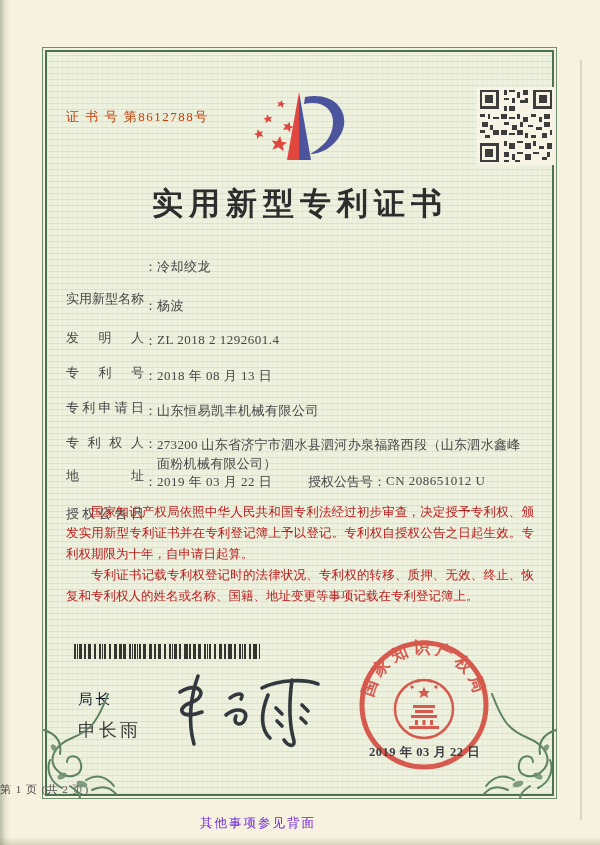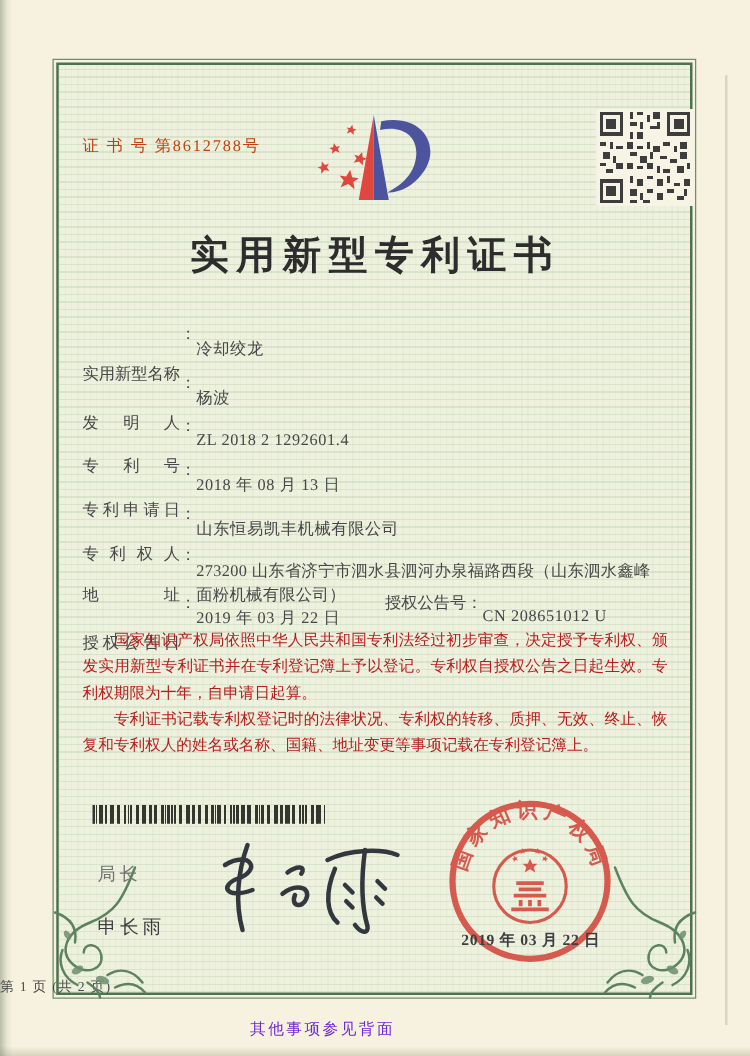--- a/index.html
+++ b/index.html
@@ -24,35 +24,35 @@
       repeating-linear-gradient(0deg,rgba(140,175,135,.20) 0 1px,rgba(0,0,0,0) 1px 6px),
       repeating-linear-gradient(90deg,rgba(140,175,135,.07) 0 1px,rgba(0,0,0,0) 1px 5px);}
 
   .cert-no{left:66px;top:88px;font-size:13px;letter-spacing:1.5px;color:#c2410c;margin-top:20px;}
   .title{left:0;top:183px;width:600px;text-align:center;font-size:31px;letter-spacing:6px;
     color:#2d2d2d;font-weight:600;}
 
   .frow{position:absolute;left:66px;font-size:13px;color:#474747;white-space:nowrap;}
   .flabel{display:inline-block;width:78px;text-align:justify;text-align-last:justify;vertical-align:top;margin-top:32px;}
   .fcolon{display:inline-block;vertical-align:top;}
-  .fvalue{display:inline-block;vertical-align:top;letter-spacing:.5px;margin-top:12px;}
+  .fvalue{display:inline-block;vertical-align:top;letter-spacing:.5px;}
   .fvalue.addr{white-space:normal;width:364px;line-height:19px;letter-spacing:.3px;}
   .grant2{position:absolute;left:242px;top:0;white-space:nowrap;text-align:right;}
 
   .legal{left:66px;top:502px;width:468px;font-size:12.5px;line-height:21px;text-align:justify;color:#b91c1c;}
   .legal p{margin:0;text-indent:2em;}
 
   .barcode{left:74px;top:644px;width:186px;height:15px;
     background-image:
       repeating-linear-gradient(90deg,#35352f 0 2px,rgba(0,0,0,0) 2px 5px),
       repeating-linear-gradient(90deg,#35352f 0 1px,rgba(0,0,0,0) 1px 7px),
       repeating-linear-gradient(90deg,rgba(0,0,0,0) 0 3px,#35352f 3px 4px,rgba(0,0,0,0) 4px 11px);}
 
-  .director-title{left:78px;top:690px;font-size:14.5px;letter-spacing:3px;color:#737373;}
-  .director-name{left:78px;top:718px;font-size:15px;letter-spacing:3px;color:#3c3c3c;margin-top:14px;}
+  .director-title{left:78px;top:690px;font-size:14.5px;letter-spacing:3px;color:#0f172a;}
+  .director-name{left:78px;top:718px;font-size:18px;letter-spacing:3px;color:#3c3c3c;}
 
   .seal-date{left:369px;top:744px;font-size:12.5px;font-weight:600;color:#3e3e42;letter-spacing:.5px;}
 
   .page-no{left:0;top:782px;width:560px;text-align:left;font-size:11px;color:#4a4a4a;letter-spacing:1px;}
   .back-note{left:0;top:815px;width:516px;text-align:center;font-size:12.5px;letter-spacing:2px;color:#6d28d9;}
 </style>
 </head>
 <body>
 
 <div class="abs spine"></div>

